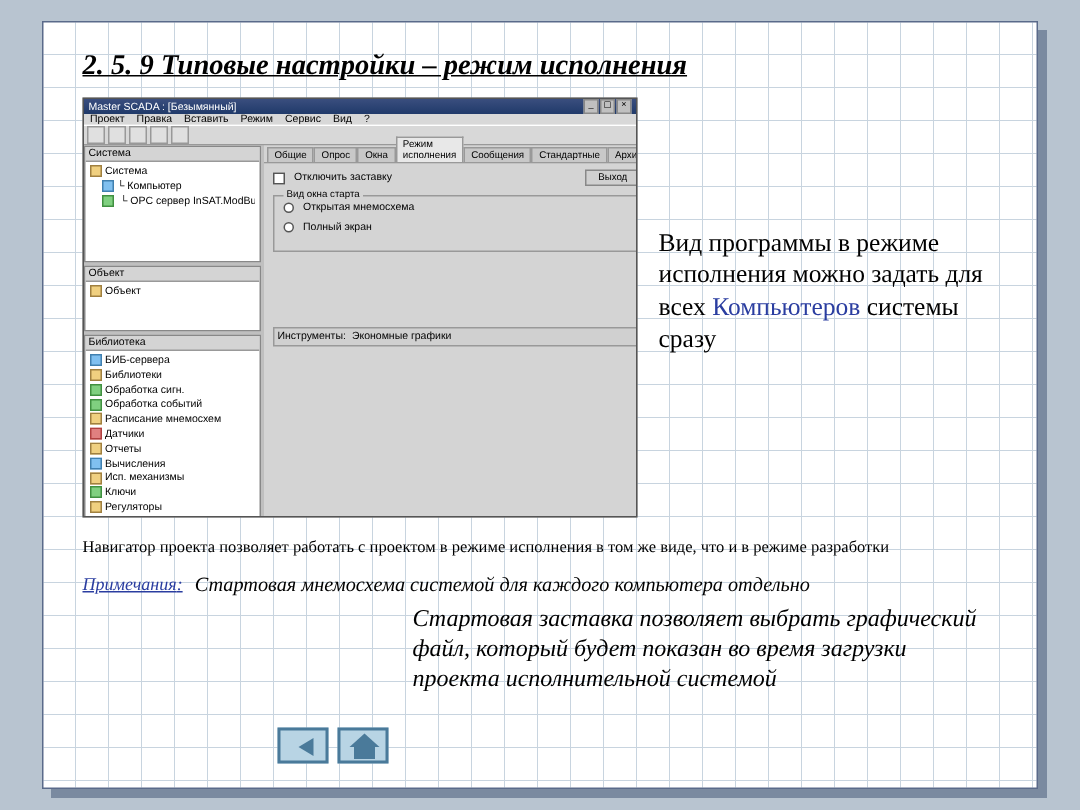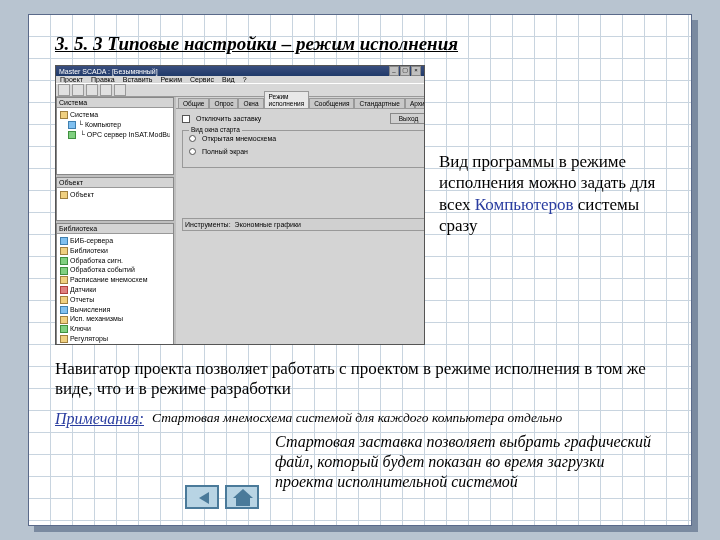--- a/index.html
+++ b/index.html
@@ -83,42 +83,42 @@
   .toolstrip{border:1px solid #999;background:#d0d0d0;padding:2px;display:flex;gap:4px;align-items:center;}
 
   .caption {
     flex: 1;
     font-size: 17px;
     line-height: 1.25;
     padding-top: 86px;
   }
   .link { color:#2a3da0;text-align:center; }
   .para {
-    font-size: 17px; line-height:1.2; margin-top:14px;
+    font-size: 11px; line-height:1.2; margin-top:14px;
   }
   .notes-row { margin-top:10px; display:flex; gap:8px; align-items:flex-start;}
-  .notes-label{ font-size:16px; font-style:italic; color:#2a3da0; text-decoration:underline;text-align:center;}
+  .notes-label{ font-size:12px; font-style:italic; color:#2a3da0; text-decoration:underline;text-align:center;}
   .notes-label::after{content:":"; text-decoration:none;}
   .note-body{ font-size:13.5px; font-style:italic; line-height:1.25; flex:1;}
   .note-body2{ font-size:16px; font-style:italic; line-height:1.25; margin-left:220px; margin-top:4px;}
   .nav-arrows{ position:absolute; left:156px; bottom:16px; display:flex; gap:6px;}
   .nav-btn{ width:34px;height:24px;background:#b8d4e4;border:2px solid #4a7a9a; position:relative;}
   .arrow-left::before{content:"";position:absolute;left:6px;top:5px;border:6px solid transparent;border-right:10px solid #4a7a9a;}
   .home-icon::before{content:"";position:absolute;left:9px;top:10px;width:14px;height:9px;background:#4a7a9a;}
   .home-icon::after{content:"";position:absolute;left:6px;top:2px;border:10px solid transparent;border-bottom:9px solid #4a7a9a;border-top:none;}
   .tree-ico{display:inline-block;width:8px;height:8px;background:#f0d080;border:1px solid #a08040;margin-right:2px;vertical-align:middle;}
   .tree-ico.b{background:#80c0f0;border-color:#4080b0;}
   .tree-ico.g{background:#80d080;border-color:#409040;}
   .tree-ico.r{background:#e08080;border-color:#b04040;}
 </style>
 </head>
 <body>
 
 <div class="page">
-  <div class="heading">3. 5. 3 Типовые настройки – режим исполнения</div>
+  <div class="heading">2. 5. 9 Типовые настройки – режим исполнения</div>
 
   <div class="row1">
 
     <div class="screenshot">
       <div class="titlebar">
         <span>Master SCADA : [Безымянный]</span>
         <div class="wbtns">
           <div class="wbtn">_</div>
           <div class="wbtn">▢</div>
           <div class="wbtn">×</div>

